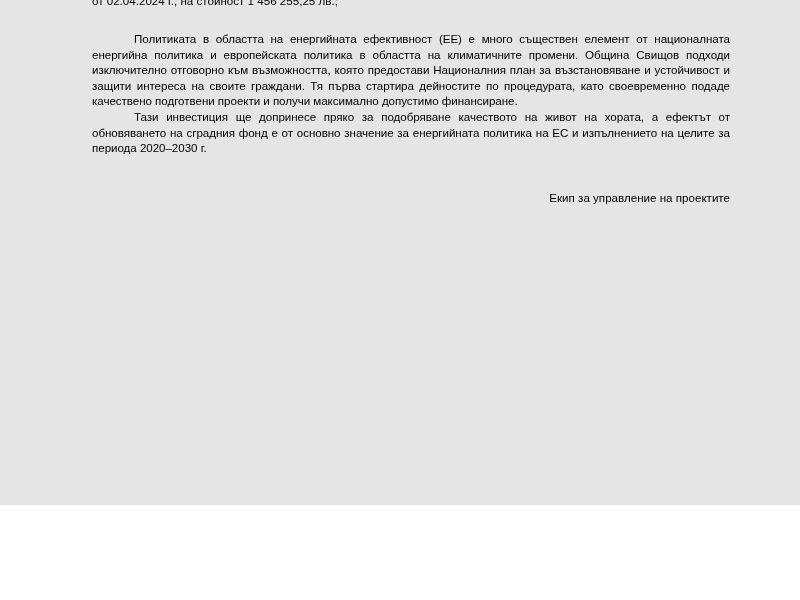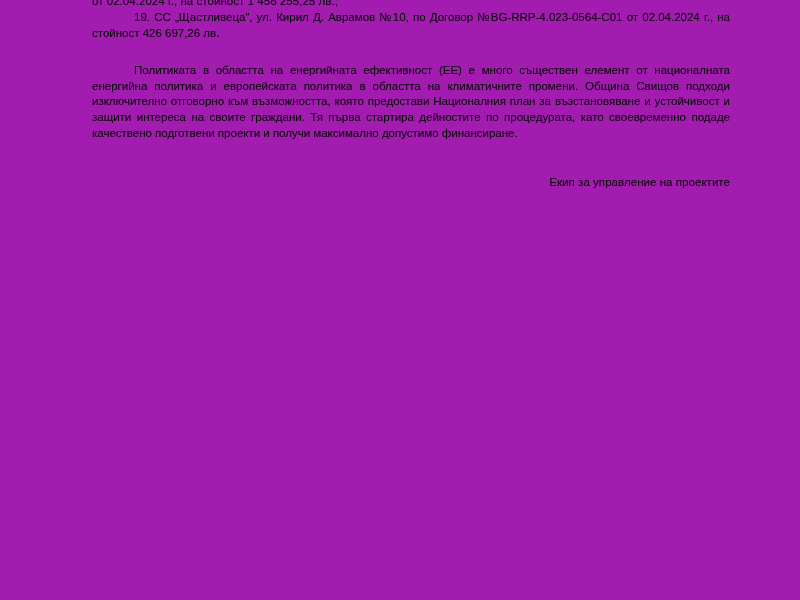--- a/index.html
+++ b/index.html
@@ -10,22 +10,22 @@
     width: 800px;
     height: 600px;
     background: #ffffff;
     font-family: "Liberation Sans", sans-serif;
     color: #000000;
     overflow: hidden;
   }
   .page {
     position: relative;
     width: 800px;
-    height: 600px;
-    background: #a21caf;
+    height: 505px;
+    background: #e5e5e5;
     box-sizing: border-box;
   }
   .content {
     position: absolute;
     left: 92px;
     top: 0px;
     width: 638px;
   }
   .clip-top {
     overflow: hidden;
@@ -77,27 +77,27 @@
 <body>
 
 <div class="page">
   <div class="content">
 
     <div class="clip-top">
       <p class="cut-line">от 02.04.2024 г., на стойност 1 456 255,25 лв.;</p>
     </div>
 
     <div class="list-block">
-      <p class="para indent">19. СС „Щастливеца“, ул. Кирил Д. Аврамов №10, по Договор №BG-RRP-4.023-0564-C01 от 02.04.2024 г., на стойност 426 697,26 лв.</p>
     </div>
 
     <div class="gap-big"></div>
 
     <p class="para indent">Политиката в областта на енергийната ефективност (ЕЕ) е много съществен елемент от националната енергийна политика и европейската политика в областта на климатичните промени. Община Свищов подходи изключително отговорно към възможността, която предостави Националния план за възстановяване и устойчивост и защити интереса на своите граждани. Тя първа стартира дейностите по процедурата, като своевременно подаде качествено подготвени проекти и получи максимално допустимо финансиране.</p>
 
+    <p class="para indent">Тази инвестиция ще допринесе пряко за подобряване качеството на живот на хората, а ефектът от обновяването на сградния фонд е от основно значение за енергийната политика на ЕС и изпълнението на целите за периода 2020–2030 г.</p>
 
     <div class="gap-sig"></div>
 
     <p class="sig">Екип за управление на проектите</p>
 
     <div class="blank-area"></div>
 
   </div>
 </div>
 

